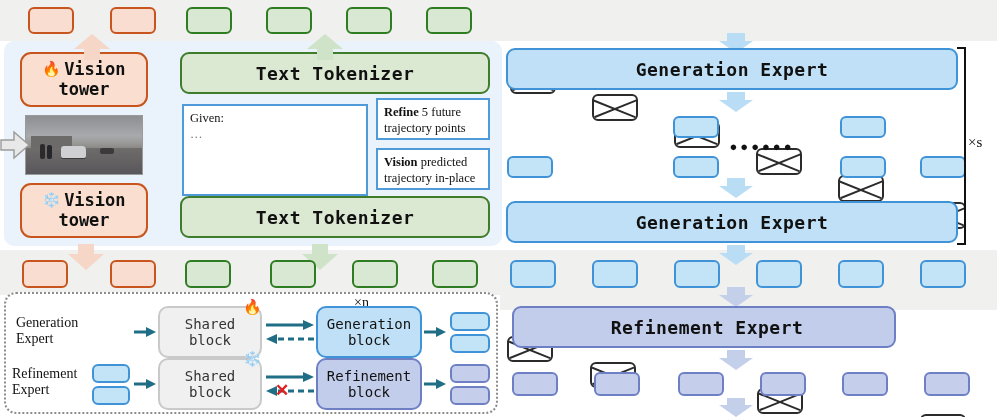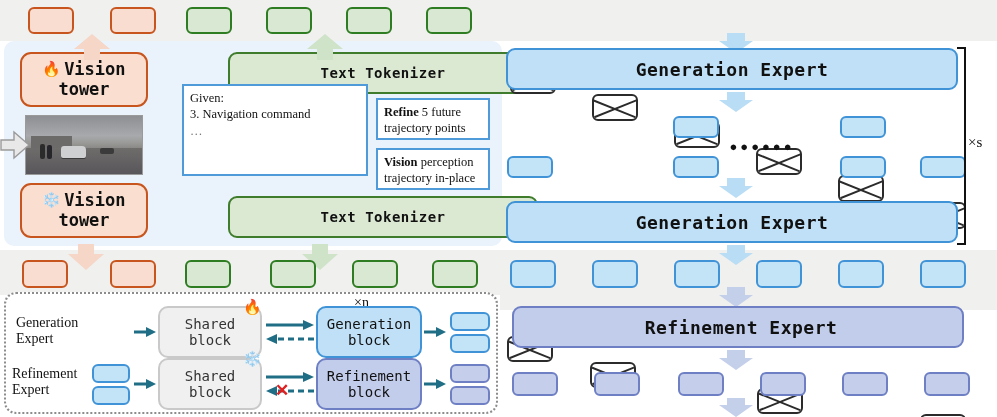--- a/index.html
+++ b/index.html
@@ -32,21 +32,21 @@
   .ref-expert{background:#c2cdeb;border-color:#6f7fc4;font-size:18px;}
 
   .vision{background:#fadfd0;border:2px solid #c8551d;border-radius:11px;
      display:flex;flex-direction:column;align-items:center;justify-content:center;
      font-family:"DejaVu Sans Mono","Liberation Mono",monospace;
      font-weight:700;font-size:17px;color:#111;line-height:1.15;}
   .vision .l1{display:flex;align-items:center;gap:3px;}
   .tokenizer{background:#dbe9d3;border:2px solid #3f7c2c;border-radius:9px;
      display:flex;align-items:center;justify-content:center;
      font-family:"DejaVu Sans Mono","Liberation Mono",monospace;
-     font-weight:700;font-size:14px;color:#111;letter-spacing:.5px;margin-left:48px;}
+     font-weight:700;font-size:18px;color:#111;letter-spacing:.5px;}
 
   .textbox{background:#fff;border:2px solid #4f9ad8;
      font-family:"Liberation Serif",serif;font-size:12.5px;color:#111;
      line-height:1.30;padding:4px 5px 2px 6px;}
   .textbox b{font-weight:700;}
 
   
   .thumb{border:1px solid #9a9a9a;overflow:hidden;
      background:linear-gradient(#8d8f92 0%,#a7a9ac 34%,#9a9a98 46%,#7e7c79 62%,#6e6c6a 100%);
      position:relative;}
@@ -122,31 +122,30 @@
   <div class="l1">
     <span class="emoji">❄️</span>
     <span>Vision</span>
   </div>
   <div>tower</div>
 </div>
 
 <div class="abs tokenizer" style="left:180px;top:52px;width:310px;height:42px;">Text Tokenizer</div>
 <div class="abs tokenizer" style="left:180px;top:196px;width:310px;height:42px;">Text Tokenizer</div>
 
-<div class="abs textbox" style="left:182px;top:84px;width:186px;height:92px;">
+<div class="abs textbox" style="left:182px;top:104px;width:186px;height:92px;">
   <div>Given:</div>
-  <div>3. Navigation command</div>
   <div style="color:#777;letter-spacing:2px;">…</div>
 </div>
 
 <div class="abs textbox" style="left:376px;top:98px;width:114px;height:42px;">
   <b>Refine</b><span> 5 future trajectory points</span>
 </div>
 <div class="abs textbox" style="left:376px;top:148px;width:114px;height:42px;">
-  <b>Vision</b><span> perception trajectory in-place</span>
+  <b>Vision</b><span> predicted trajectory in-place</span>
 </div>
 
 <div class="abs tok tok-orange" style="left:28px;top:7px;width:46px;height:27px;"></div>
 <div class="abs tok tok-orange" style="left:110px;top:7px;width:46px;height:27px;"></div>
 <div class="abs tok tok-green" style="left:186px;top:7px;width:46px;height:27px;"></div>
 <div class="abs tok tok-green" style="left:266px;top:7px;width:46px;height:27px;"></div>
 <div class="abs tok tok-green" style="left:346px;top:7px;width:46px;height:27px;"></div>
 <div class="abs tok tok-green" style="left:426px;top:7px;width:46px;height:27px;"></div>
 <div class="abs tok tok-x" style="left:510px;top:7px;width:46px;height:27px;"></div>
 <div class="abs tok tok-x" style="left:592px;top:7px;width:46px;height:27px;"></div>
@@ -218,21 +217,21 @@
 <div class="abs tok tok-blue" style="left:592px;top:260px;width:46px;height:28px;"></div>
 <div class="abs tok tok-blue" style="left:674px;top:260px;width:46px;height:28px;"></div>
 <div class="abs tok tok-blue" style="left:756px;top:260px;width:46px;height:28px;"></div>
 <div class="abs tok tok-blue" style="left:838px;top:260px;width:46px;height:28px;"></div>
 <div class="abs tok tok-blue" style="left:920px;top:260px;width:46px;height:28px;"></div>
 
 <svg class="abs" style="left:718px;top:287px;width:36px;height:20px;" viewBox="0 0 36 20">
   <polygon points="9,0 27,0 27,8 35,8 18,20 1,8 9,8" fill="#c4cfea"></polygon>
 </svg>
 
-<div class="abs panel-expert ref-expert" style="left:512px;top:306px;width:452px;height:42px;padding-left:6px;">Refinement Expert</div>
+<div class="abs panel-expert ref-expert" style="left:512px;top:306px;width:384px;height:42px;padding-left:6px;">Refinement Expert</div>
 
 <svg class="abs" style="left:718px;top:350px;width:36px;height:20px;" viewBox="0 0 36 20">
   <polygon points="9,0 27,0 27,8 35,8 18,20 1,8 9,8" fill="#c4cfea"></polygon>
 </svg>
 
 <div class="abs tok tok-periw" style="left:512px;top:372px;width:46px;height:24px;"></div>
 <div class="abs tok tok-periw" style="left:594px;top:372px;width:46px;height:24px;"></div>
 <div class="abs tok tok-periw" style="left:678px;top:372px;width:46px;height:24px;"></div>
 <div class="abs tok tok-periw" style="left:760px;top:372px;width:46px;height:24px;"></div>
 <div class="abs tok tok-periw" style="left:842px;top:372px;width:46px;height:24px;"></div>

